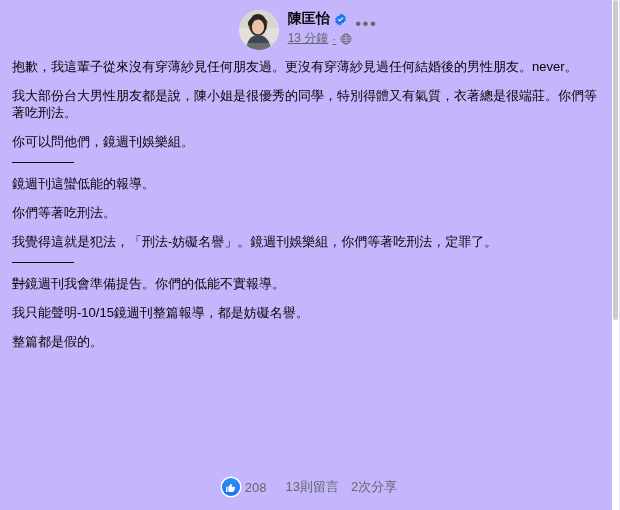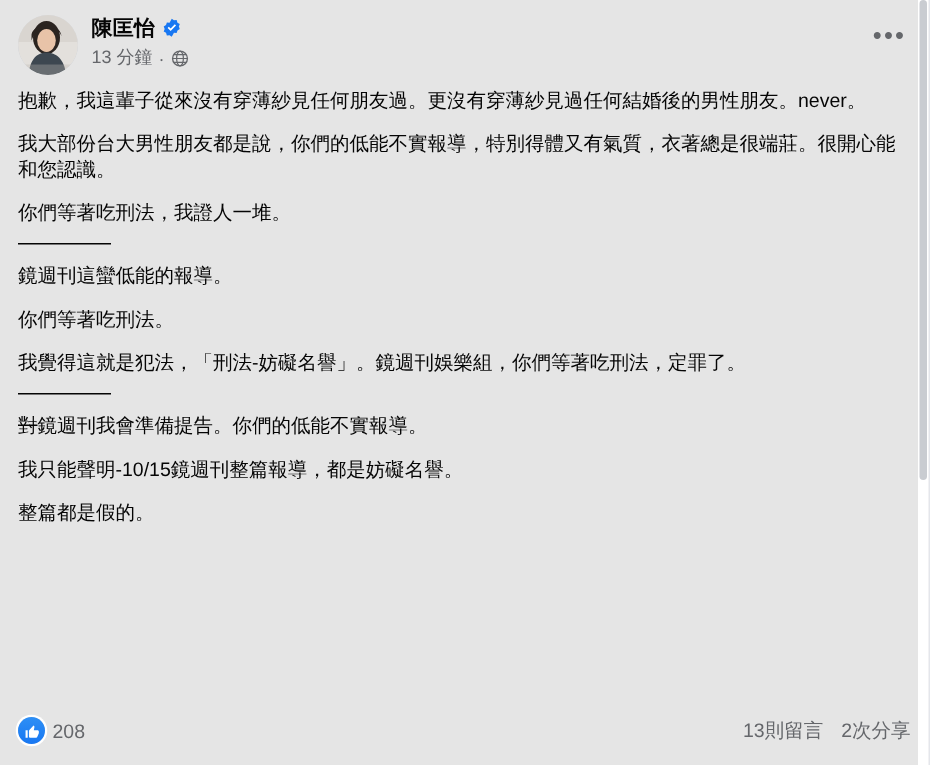--- a/index.html
+++ b/index.html
@@ -12,24 +12,25 @@
     height: 510px;
     font-family: "Liberation Sans", sans-serif;
     color: #050505;
     overflow: hidden;
   }
   .post {
     position: relative;
     width: 620px;
     height: 510px;
     box-sizing: border-box;
-    background: #e5e5e5;
+    background: #c4b5fd;
     border-right: 1px solid #e4e6eb;
     display: flex;
     flex-direction: column;
+    align-items: center;
   }
   
   .post-header {
     display: flex;
     align-items: flex-start;
     padding: 10px 12px 4px 12px;
   }
   .avatar {
     width: 40px;
     height: 40px;
@@ -62,20 +63,21 @@
     width: 13px;
     height: 13px;
     display: inline-block;
   }
   .meta-row {
     margin-top: 4px;
     display: flex;
     align-items: center;
     font-size: 12px;
     color: #65676b;
+    text-decoration: underline;
   }
   .meta-dot {
     margin: 0 4px;
     font-size: 12px;
     color: #65676b;
   }
   .globe-icon {
     width: 12px;
     height: 12px;
     display: inline-block;
@@ -217,22 +219,22 @@
           </svg>
         </span>
       </div>
     </div>
 
     <div class="more-button">•••</div>
   </div>
 
   <div class="post-body">
     <p class="para">抱歉，我這輩子從來沒有穿薄紗見任何朋友過。更沒有穿薄紗見過任何結婚後的男性朋友。never。</p>
-    <p class="para">我大部份台大男性朋友都是說，你們的低能不實報導，特別得體又有氣質，衣著總是很端莊。很開心能和您認識。</p>
-    <p class="para">你們等著吃刑法，我證人一堆。</p>
+    <p class="para">我大部份台大男性朋友都是說，陳小姐是很優秀的同學，特別得體又有氣質，衣著總是很端莊。你們等著吃刑法。</p>
+    <p class="para">你可以問他們，鏡週刊娛樂組。</p>
 
     <div class="divider-line"></div>
 
     <p class="para">鏡週刊這蠻低能的報導。</p>
     <p class="para">你們等著吃刑法。</p>
     <p class="para">我覺得這就是犯法，「刑法-妨礙名譽」。鏡週刊娛樂組，你們等著吃刑法，定罪了。</p>
 
     <div class="divider-line"></div>
 
     <p class="para">

